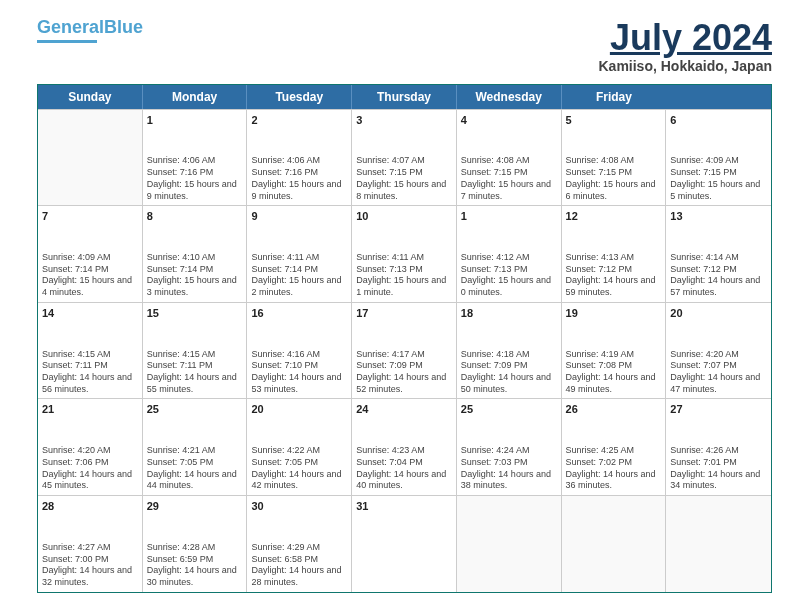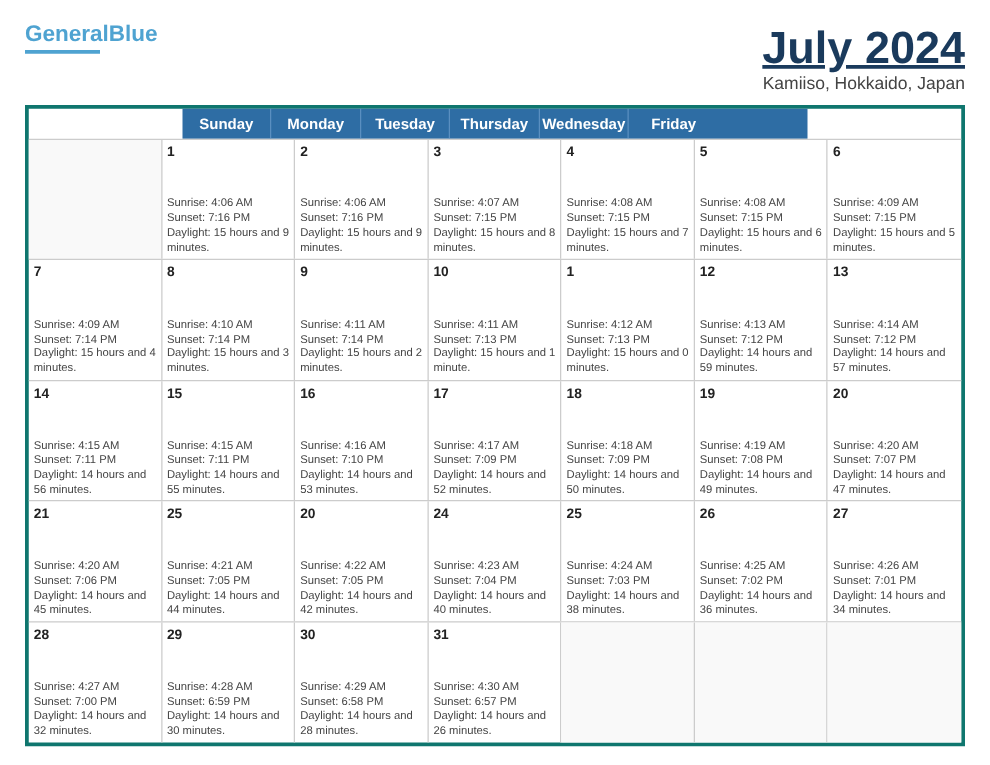--- a/index.html
+++ b/index.html
@@ -6,21 +6,21 @@
     body {
       width: 792px;
       height: 612px;
       background: #fff;
       font-family: Arial, sans-serif;
       overflow: hidden;
     }
     .page {
       width: 792px;
       height: 508px;
-      padding: 18px 20px 12px 20px;
+      padding: 18px 20px 12px 37px;
       display: flex;
       flex-direction: column;
     }
     .header {
       display: flex;
       justify-content: space-between;
       align-items: flex-start;
       margin-bottom: 10px;
     }
     .logo {
@@ -49,27 +49,27 @@
     .title-month {
       font-size: 36px;
       font-weight: bold;
       color: #1a3a5c;
       line-height: 1.1;
       text-decoration: underline;
     }
     .title-location {
       font-size: 14px;
       color: #444;
+      font-weight: bold;
     }
     .calendar {
       flex: 1;
       display: flex;
       flex-direction: column;
-      border: 3px solid #0f766e;
-      align-items: center;
+      border: 1px solid #0f766e;
     }
     .cal-header-row {
       display: grid;
       grid-template-columns: repeat(7, 1fr);
       background: #2e6da4;
     }
     .cal-header-cell {
       color: #fff;
       font-size: 12px;
       font-weight: bold;
@@ -265,21 +265,20 @@
           <div class="cal-cell">
             <span class="day-num">29</span>
             <div class="day-detail">Sunrise: 4:28 AM<br>Sunset: 6:59 PM<br>Daylight: 14 hours and 30 minutes.</div>
           </div>
           <div class="cal-cell">
             <span class="day-num">30</span>
             <div class="day-detail">Sunrise: 4:29 AM<br>Sunset: 6:58 PM<br>Daylight: 14 hours and 28 minutes.</div>
           </div>
           <div class="cal-cell">
             <span class="day-num">31</span>
-            <div class="day-detail">Sunrise: 4:30 AM<br>Sunset: 6:57 PM<br>Daylight: 14 hours and 26 minutes.</div>
           </div>
           <div class="cal-cell empty"></div>
           <div class="cal-cell empty"></div>
           <div class="cal-cell empty"></div>
         </div>
       </div>
   </div>
 </div>
 
 </body></html>

